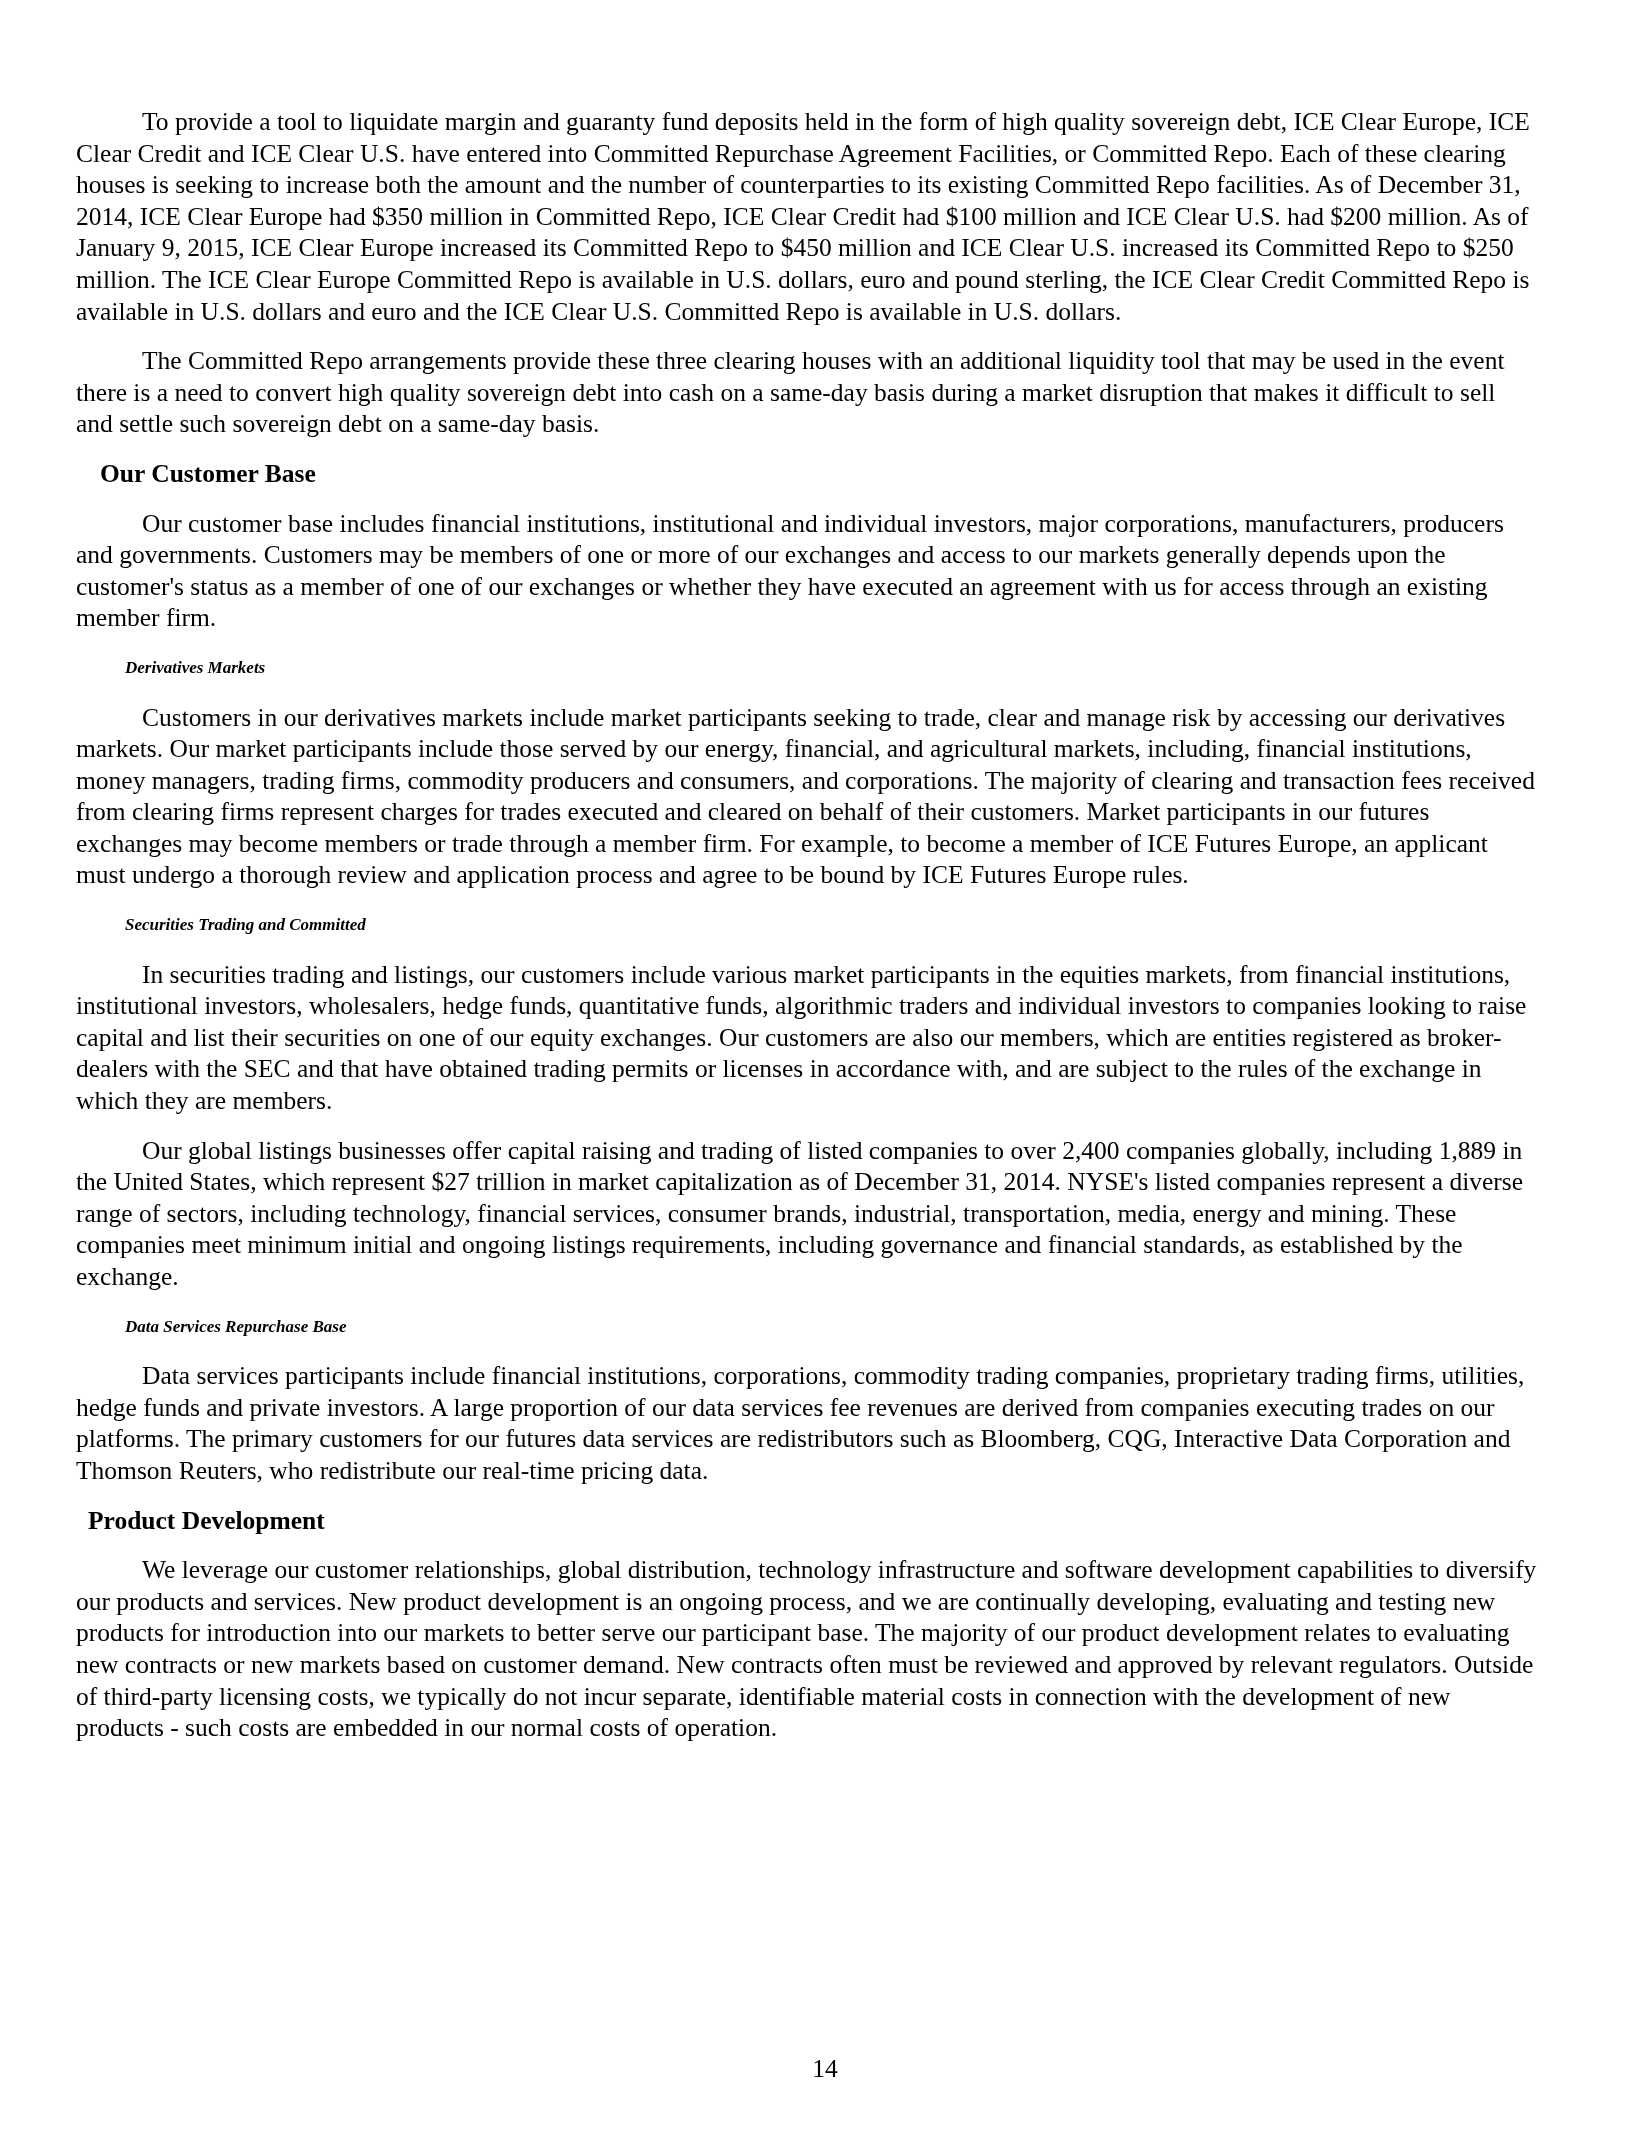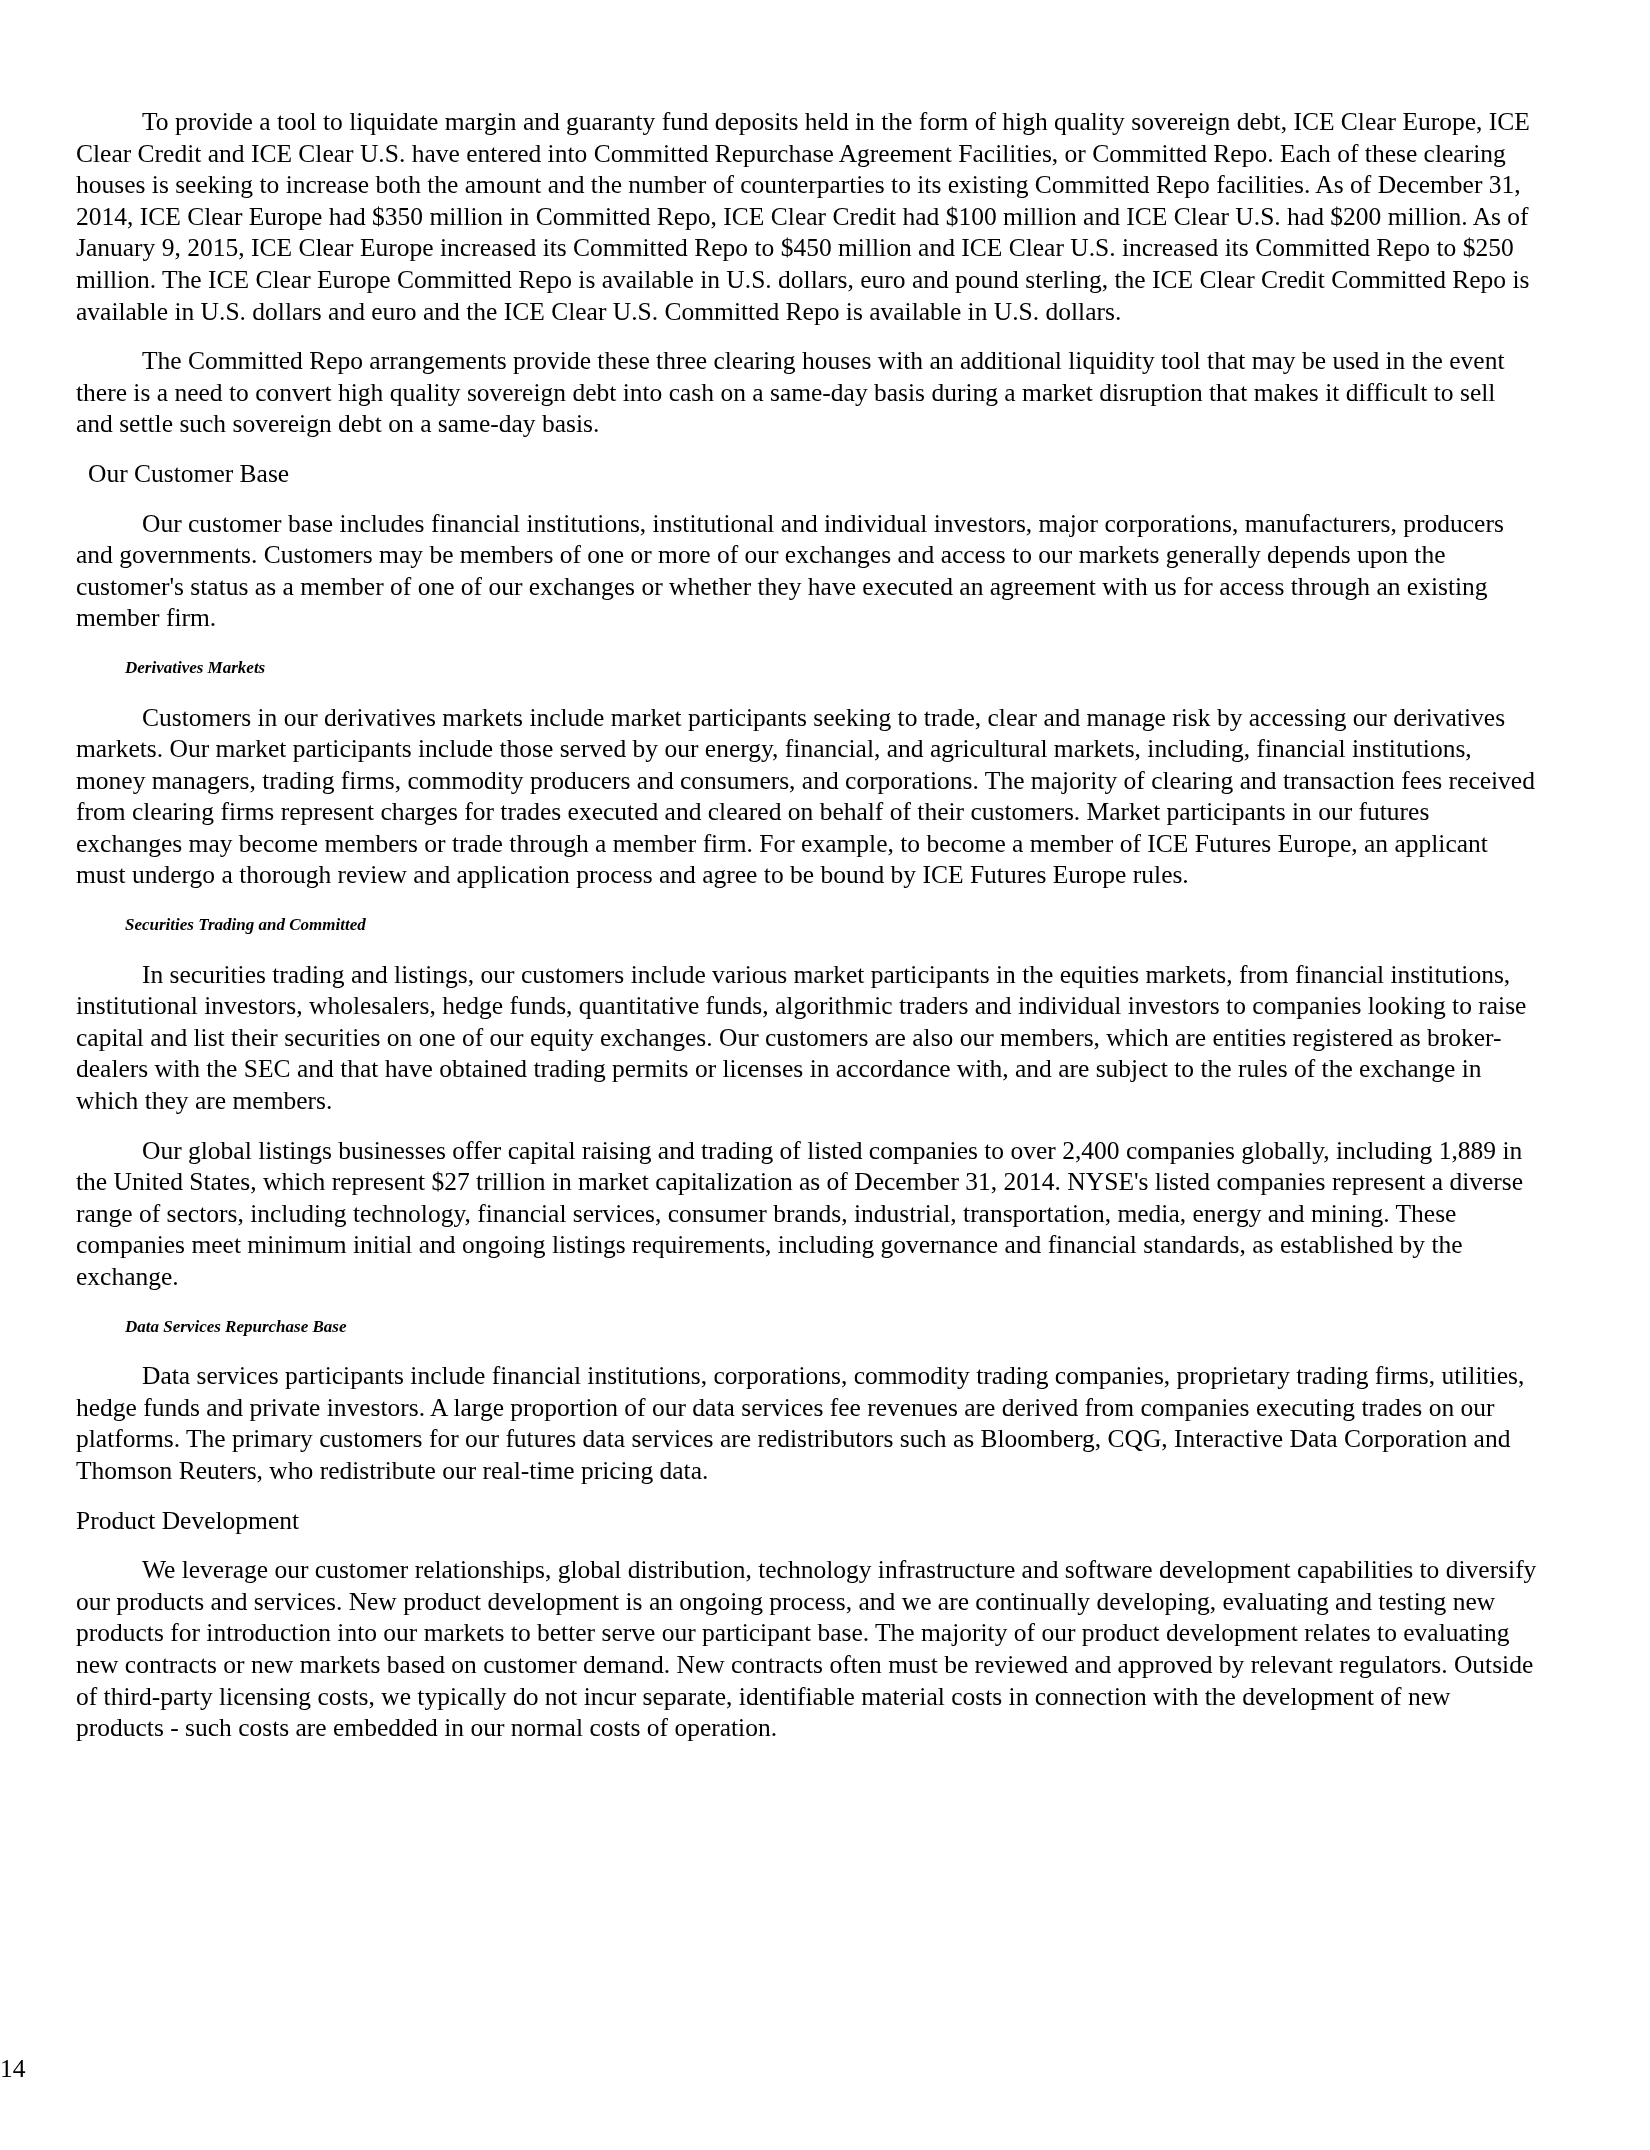--- a/index.html
+++ b/index.html
@@ -23,37 +23,38 @@
   }
   .para {
     font-size: 25.5px;
     line-height: 31.6px;
     margin: 16px 0 18px 0;
     text-indent: 66px;
   }
   .h-bold {
     font-size: 25.5px;
     line-height: 31.6px;
-    font-weight: normal;
-    margin: 0 0 18px 0;
+    font-weight: bold;
+    margin: 0 0 18px 12px;
   }
   .h-bold.indent-small { padding-left: 12px; }
   .h-italic {
     font-size: 17px;
     line-height: 31.6px;
     font-weight: bold;
     font-style: italic;
     margin: 0 0 18px 0;
     padding-left: 49px;
   }
   .page-number {
     position: absolute;
     top: 2053px;
     left: 0;
     width: 1650px;
+    text-align: center;
     font-size: 25.5px;
     line-height: 31.6px;
   }
 </style>
 </head>
 <body>
 
 <div class="page">
   <p class="para">To provide a tool to liquidate margin and guaranty fund deposits held in the form of high quality sovereign debt, ICE Clear Europe, ICE Clear Credit and ICE Clear U.S. have entered into Committed Repurchase Agreement Facilities, or Committed Repo. Each of these clearing houses is seeking to increase both the amount and the number of counterparties to its existing Committed Repo facilities. As of December 31, 2014, ICE Clear Europe had $350 million in Committed Repo, ICE Clear Credit had $100 million and ICE Clear U.S. had $200 million. As of January 9, 2015, ICE Clear Europe increased its Committed Repo to $450 million and ICE Clear U.S. increased its Committed Repo to $250 million. The ICE Clear Europe Committed Repo is available in U.S. dollars, euro and pound sterling, the ICE Clear Credit Committed Repo is available in U.S. dollars and euro and the ICE Clear U.S. Committed Repo is available in U.S. dollars.</p>
   <p class="para">The Committed Repo arrangements provide these three clearing houses with an additional liquidity tool that may be used in the event there is a need to convert high quality sovereign debt into cash on a same-day basis during a market disruption that makes it difficult to sell and settle such sovereign debt on a same-day basis.</p>

